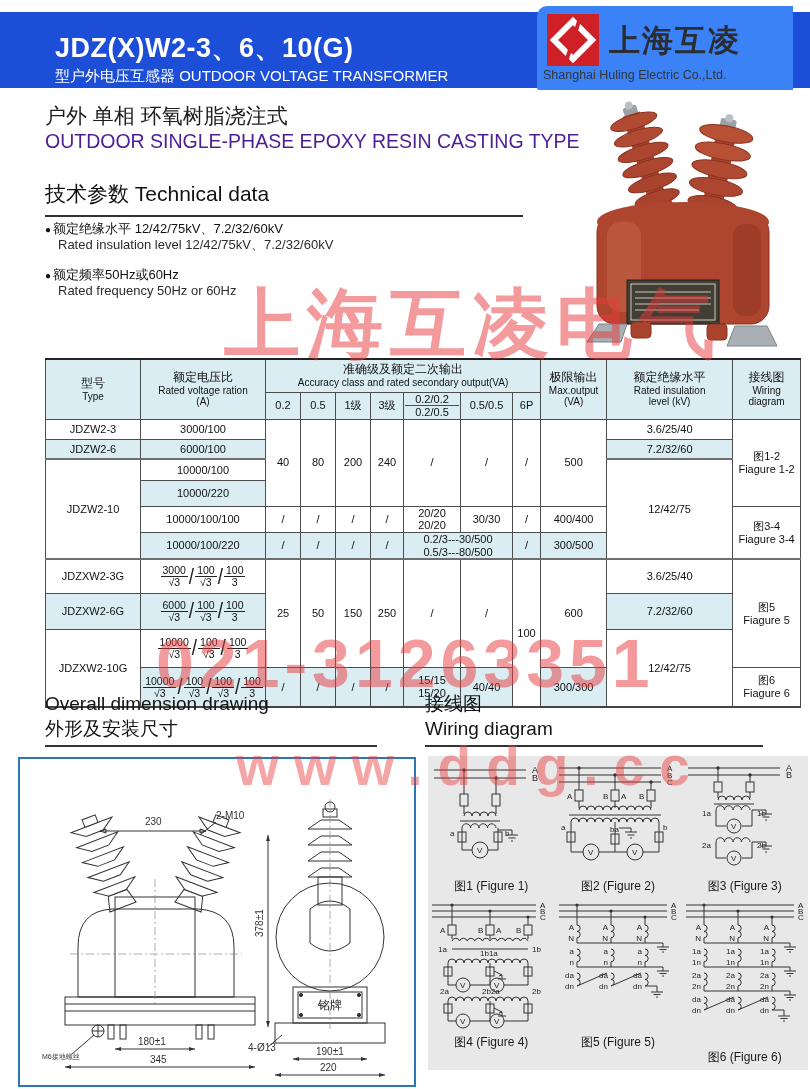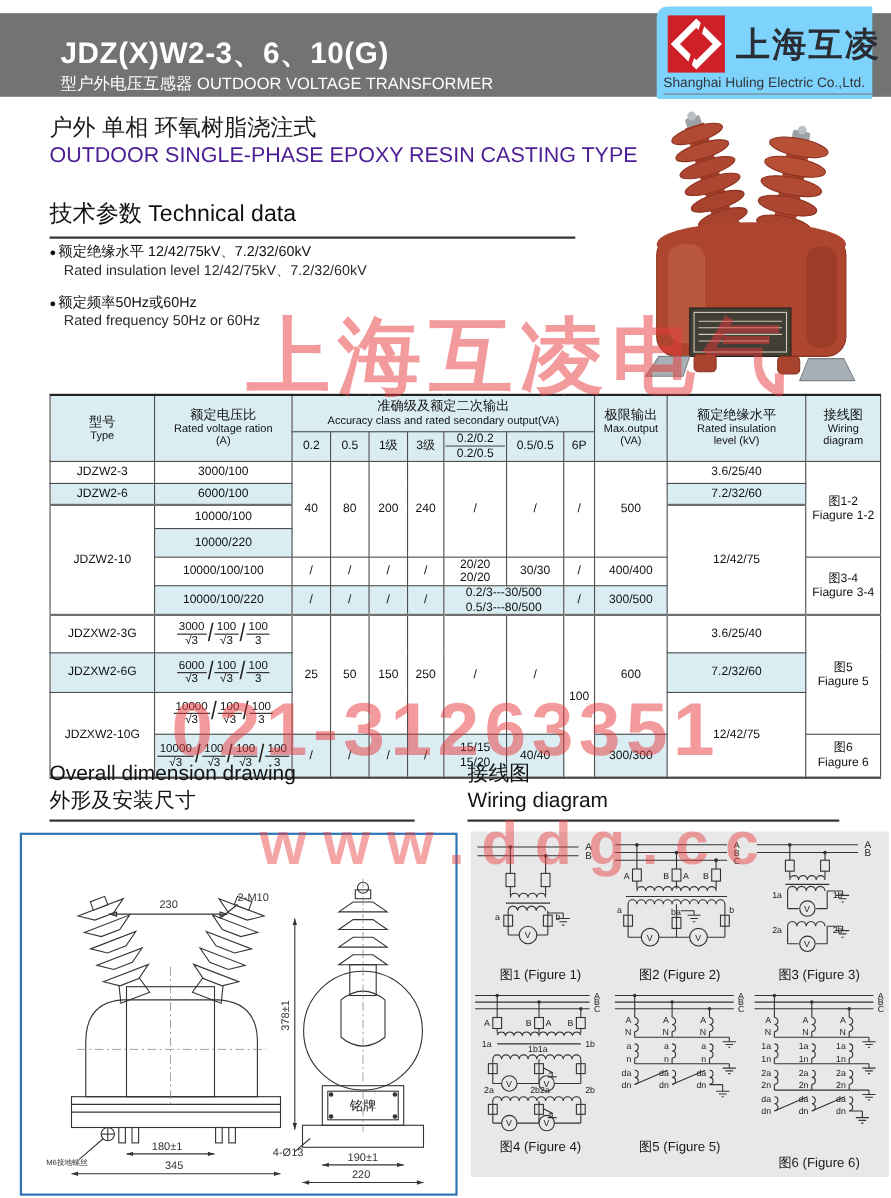--- a/index.html
+++ b/index.html
@@ -1,22 +1,22 @@
 <!DOCTYPE html>
 <html><head>
 <meta charset="utf-8">
 <style>
   html,body{margin:0;padding:0;background:#fff;}
   .page{position:relative;width:810px;height:1089px;background:#fff;overflow:hidden;
         font-family:"Liberation Sans","DejaVu Sans",sans-serif;color:#222;}
   
-  .band{position:absolute;left:0;top:12px;width:810px;height:76px;background:#737373;text-align:right;}
+  .band{position:absolute;left:0;top:12px;width:810px;height:76px;background:#1d4ed8;text-align:right;}
   .band-title{position:absolute;left:55px;top:18px;font-size:27px;font-weight:bold;color:#fff;letter-spacing:.5px;}
   .band-sub{position:absolute;left:55px;top:55px;font-size:15px;color:#fff;}
-  .logo-panel{position:absolute;right:17px;top:6px;width:196px;height:84px;background:#7dd3fc;border-radius:10px 0 0 2px;}
+  .logo-panel{position:absolute;right:17px;top:6px;width:256px;height:84px;background:#3b82f6;border-radius:10px 0 0 2px;}
   .logo-red{position:absolute;left:10px;top:8px;width:52px;height:52px;background:#cf2027;}
   .logo-cn{position:absolute;left:72px;top:14px;font-size:31px;font-weight:bold;color:#2a2d33;letter-spacing:2px;white-space:nowrap;}
   .logo-en{position:absolute;left:6px;top:62px;width:230px;font-size:12.5px;color:#33363b;border-bottom:1px solid #7a7d80;padding-bottom:3px;white-space:nowrap;}
   
   .intro-cn{position:absolute;left:45px;top:102px;font-size:21px;color:#1c1c1c;}
   .intro-en{position:absolute;left:45px;top:130px;font-size:19.5px;color:#4c1d95;}
   .tech-head{position:absolute;left:45px;top:180px;width:478px;font-size:21px;color:#111;
              border-bottom:2px solid #333;padding-bottom:7px;}
   .features{position:absolute;left:45px;top:221px;width:500px;font-size:13px;line-height:1.25;}
   .feat{margin-bottom:13px;}

